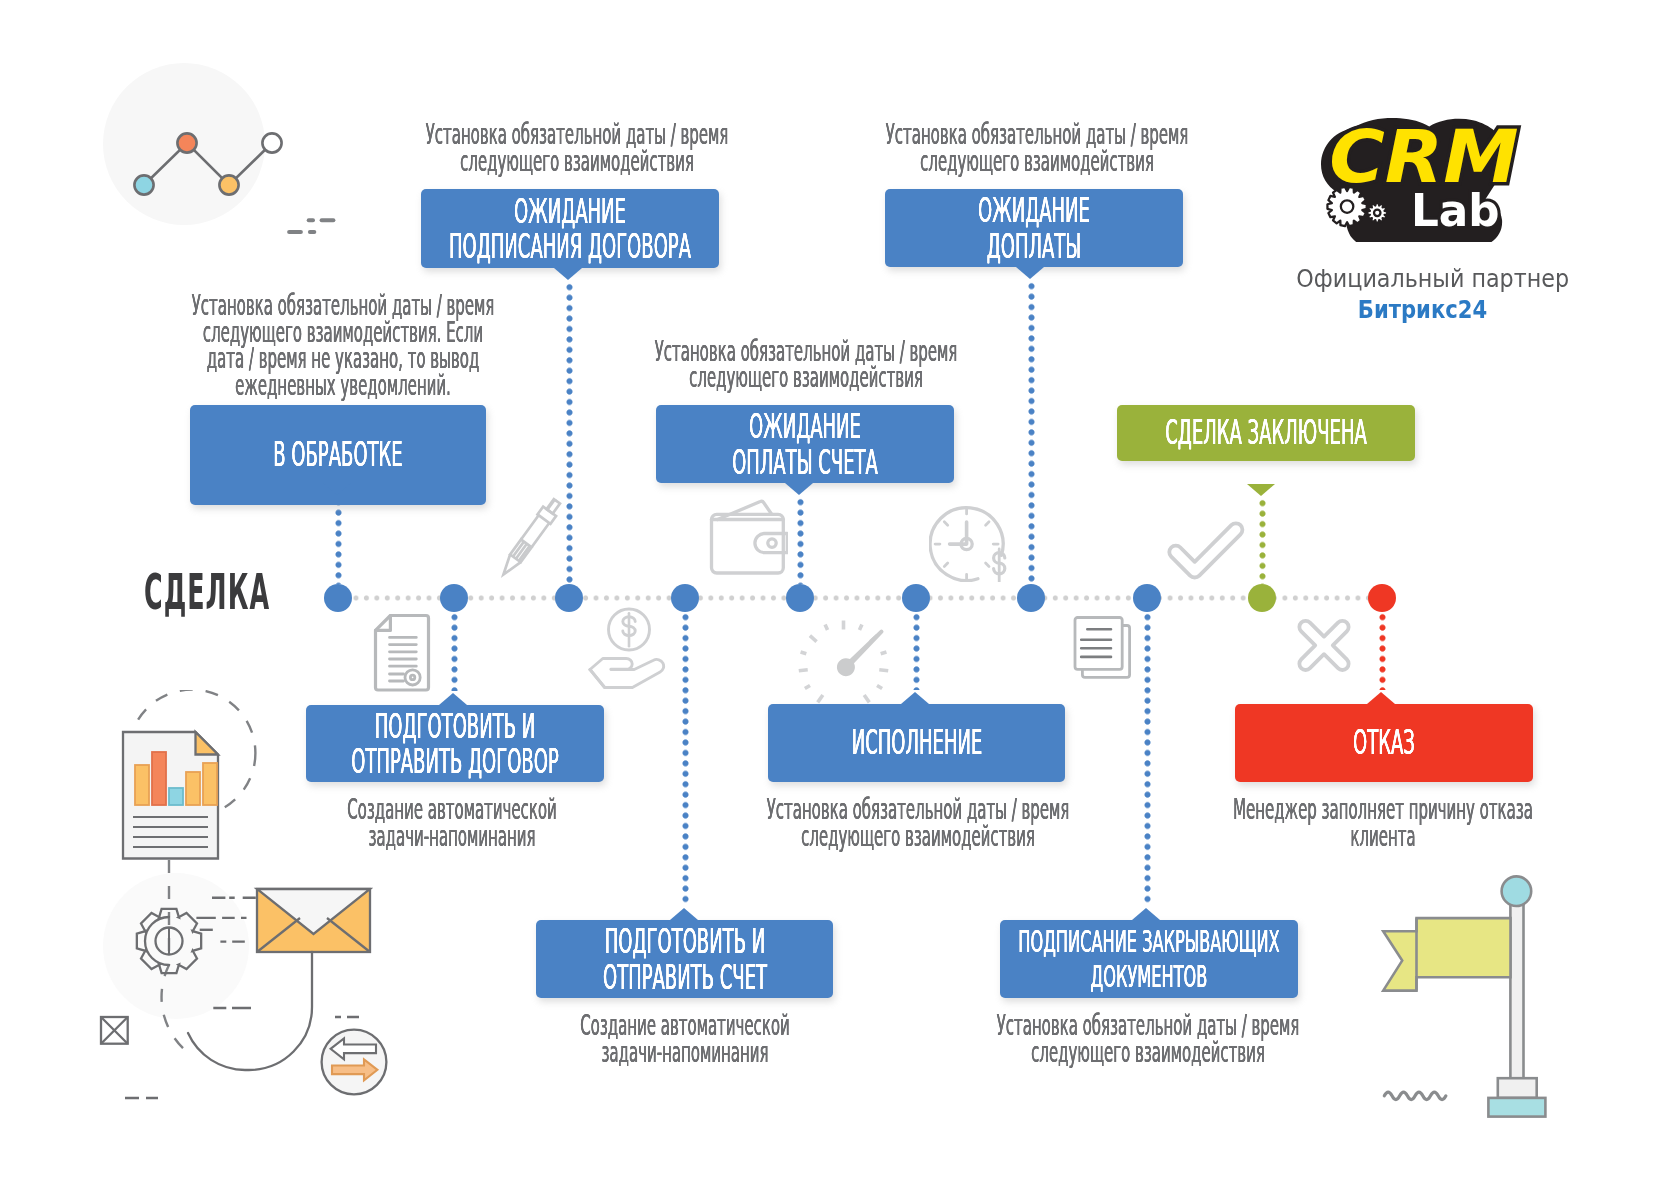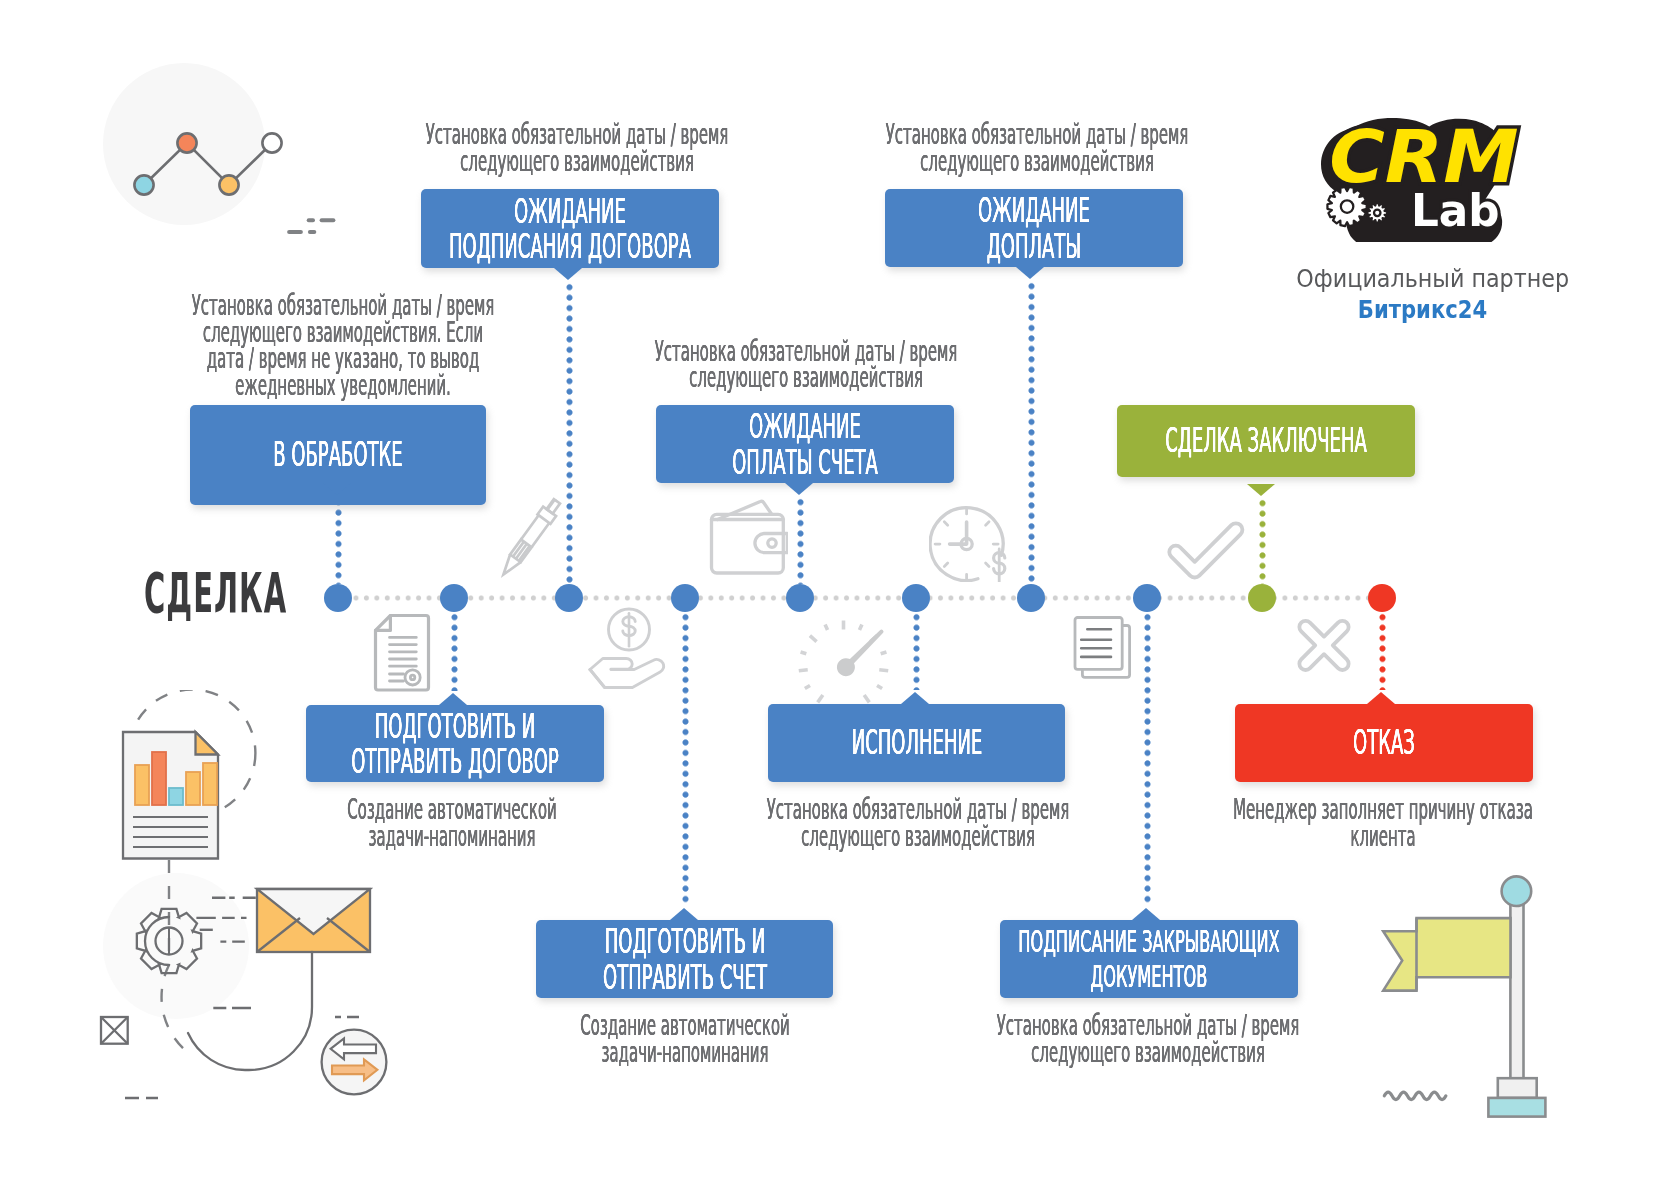--- a/index.html
+++ b/index.html
@@ -18,21 +18,21 @@
                  transform:translateY(-50%) scaleX(.592);transform-origin:center center;white-space:pre;}
   .tail{position:absolute;width:0;height:0;border-left:14.7px solid transparent;
         border-right:14.7px solid transparent;}
   
   .note{position:absolute;color:#6d6e71;font-size:27.5px;line-height:26.6px;
         text-align:center;white-space:pre;
         text-shadow:.3px 0 .15px #6d6e71,-.3px 0 .15px #6d6e71;
         transform:scaleX(.605);transform-origin:center center;}
   
   .tl-dot{position:absolute;border-radius:50%;}
-  .tl-label{position:absolute;color:#3b3b3d;font-size:56px;line-height:56px;
+  .tl-label{position:absolute;color:#3b3b3d;font-size:49px;line-height:56px;
             font-weight:700;letter-spacing:1.8px;white-space:pre;text-align:right;}
   .tl-label span{display:block;transform:scaleX(.575);transform-origin:left center;}
   .conn{position:absolute;}
   
   .brand-line1{color:#58595b;font-size:24px;line-height:31px;text-align:center;white-space:pre;
                transform:scaleX(1.03);transform-origin:center center;}
   .brand-line2{color:#2b7ac4;font-size:25px;line-height:30px;text-align:center;white-space:pre;
                font-weight:700;transform:scaleX(.94);transform-origin:center center;}
 </style>
 </head>
@@ -115,21 +115,21 @@
       <div class="tail" style="left: 1016.3px; top: 266.5px; border-top: 12.5px solid rgb(74, 130, 197);"></div>
       <div class="note" style="left: 637px; top: 121.3px; width: 800px;">Установка обязательной даты / время
 следующего взаимодействия</div>
       <div class="stagebox" style="left: 1000px; top: 920px; width: 298px; height: 78px; background: rgb(74, 130, 197);">
         <div class="lbl" style="font-size: 30.4px; line-height: 35px;">ПОДПИСАНИЕ ЗАКРЫВАЮЩИХ
 ДОКУМЕНТОВ</div>
       </div>
       <div class="tail" style="left: 1132.3px; top: 908px; border-bottom: 12.5px solid rgb(74, 130, 197);"></div>
       <div class="note" style="left: 748px; top: 1012.3px; width: 800px;">Установка обязательной даты / время
 следующего взаимодействия</div>
-      <div class="stagebox" style="left: 1117px; top: 405px; width: 298px; height: 72px; background: rgb(154, 178, 59);">
+      <div class="stagebox" style="left: 1117px; top: 405px; width: 298px; height: 56px; background: rgb(154, 178, 59);">
         <div class="lbl" style="font-size: 33.8px; line-height: 35.5px;">СДЕЛКА ЗАКЛЮЧЕНА</div>
       </div>
       <div class="tail" style="left: 1247.3px; top: 483.5px; border-top: 12.5px solid rgb(154, 178, 59);"></div>
       <div class="stagebox" style="left: 1235px; top: 704px; width: 298px; height: 78px; background: rgb(239, 55, 36);">
         <div class="lbl" style="font-size: 33.8px; line-height: 35.5px;">ОТКАЗ</div>
       </div>
       <div class="tail" style="left: 1367.3px; top: 692px; border-bottom: 12.5px solid rgb(239, 55, 36);"></div>
       <div class="note" style="left: 983px; top: 796.3px; width: 800px;">Менеджер заполняет причину отказа
 клиента</div>
     </div>

